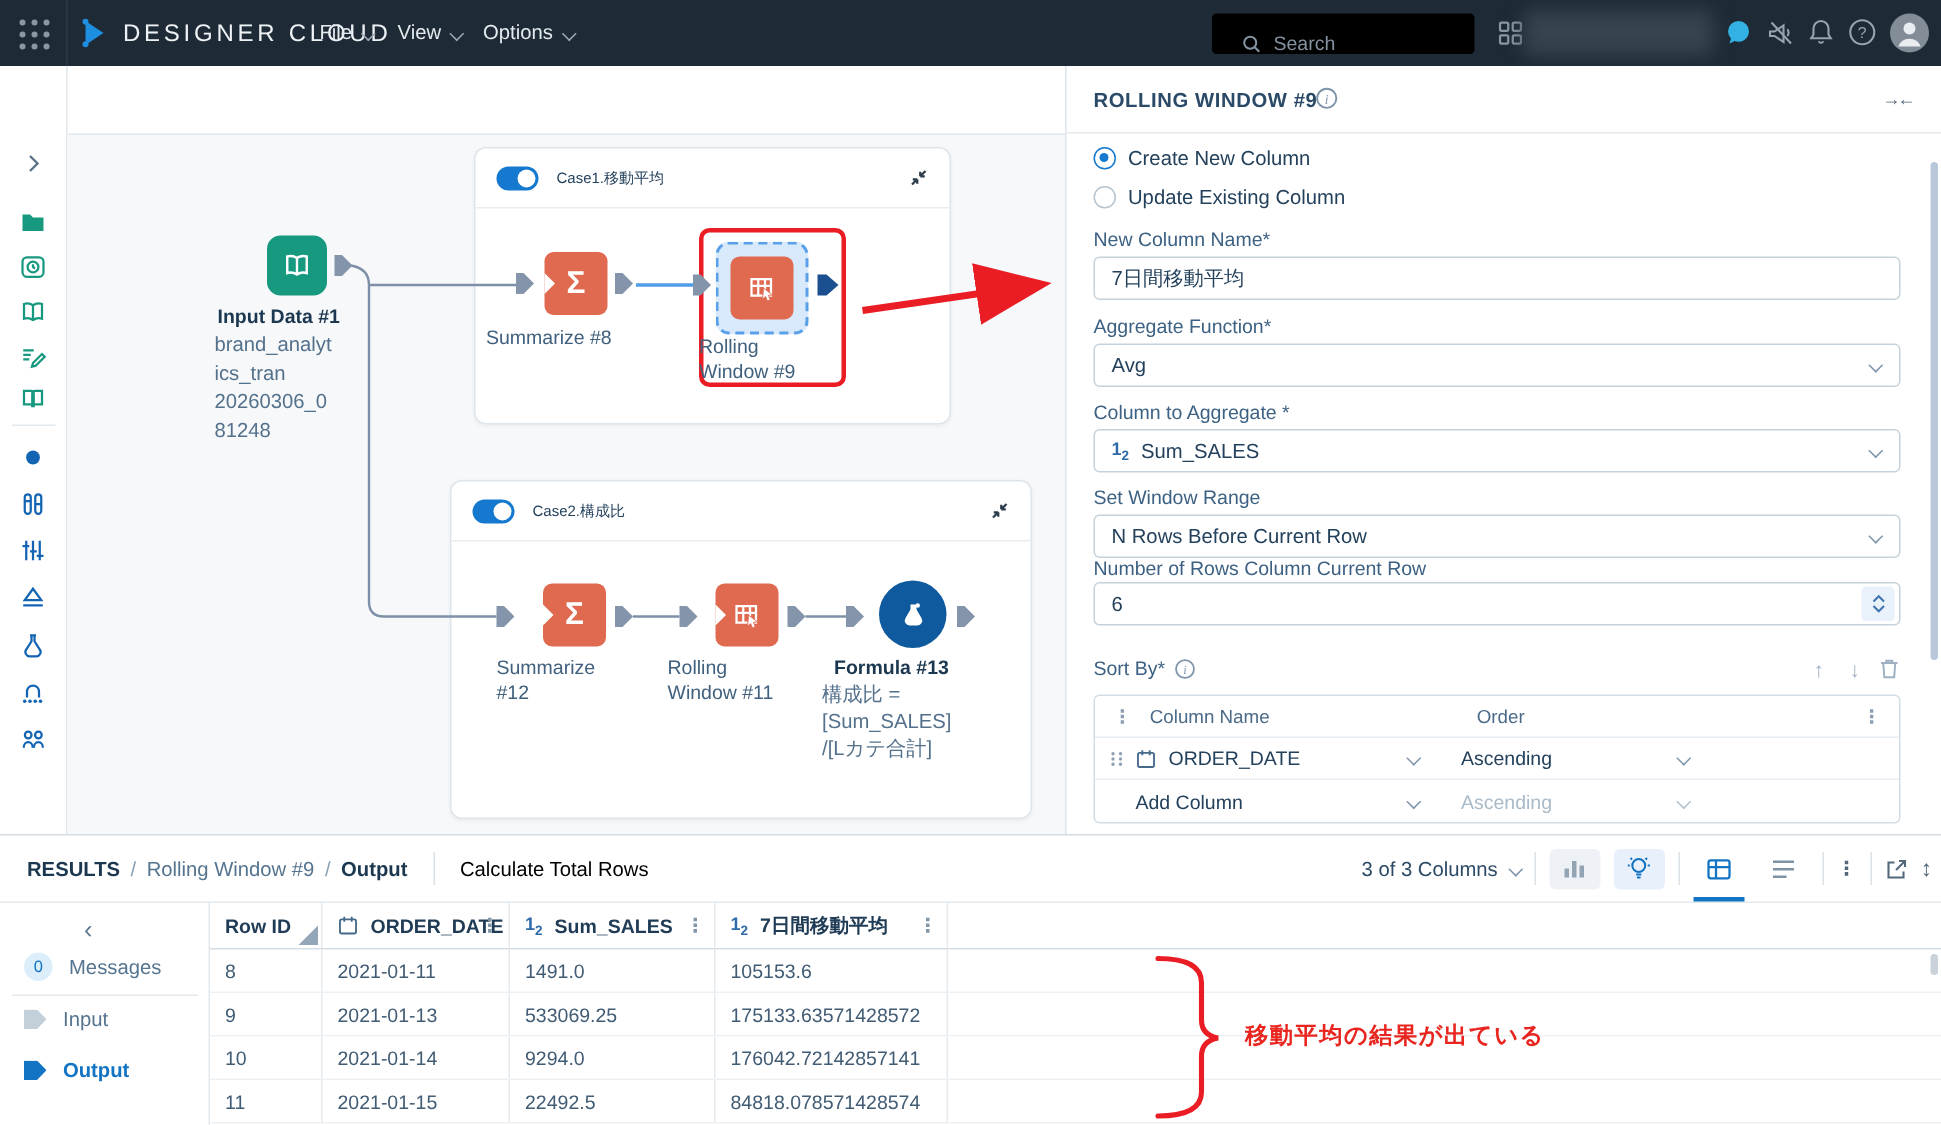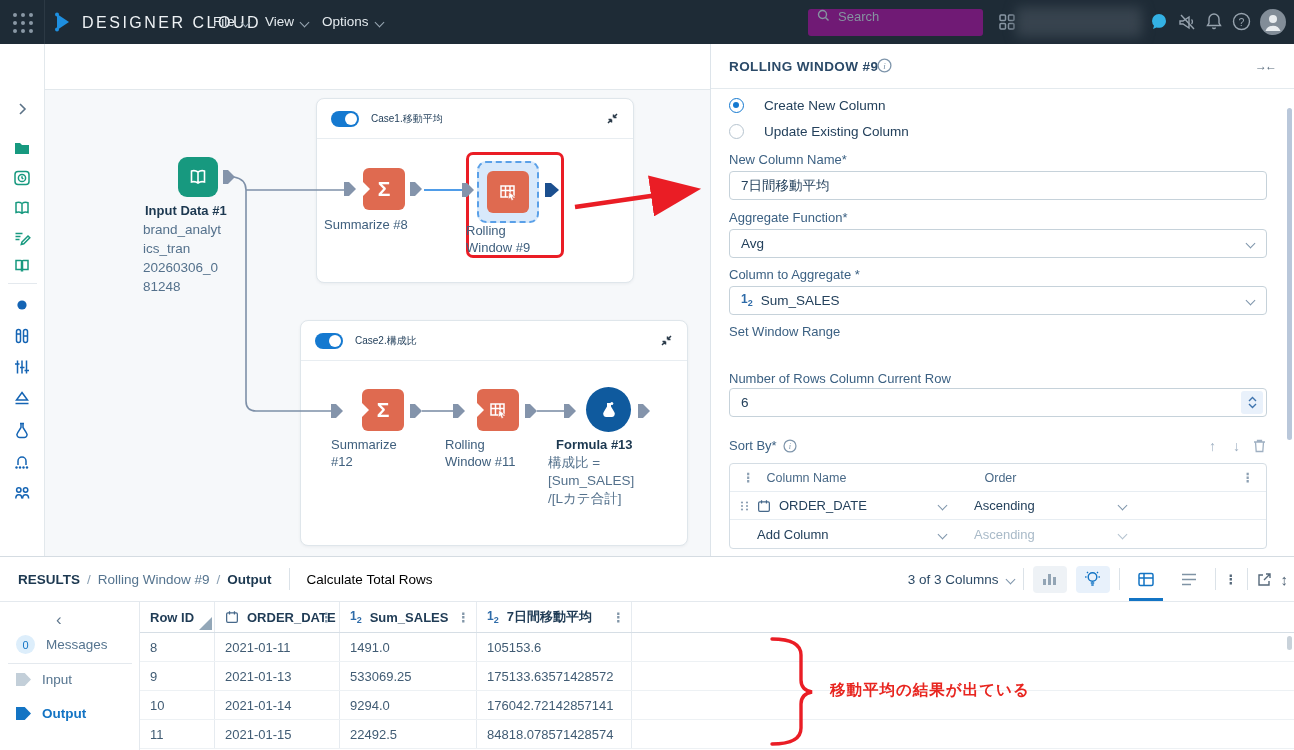--- a/index.html
+++ b/index.html
@@ -34,21 +34,21 @@
 .coral{background:#df6a50}
 .notch::before{content:'';position:absolute;left:0;top:50%;margin-top:-7px;border-left:7px solid #fff;border-top:7px solid transparent;border-bottom:7px solid transparent}
 .nlabel{position:absolute;color:#40607e;font-size:13px;line-height:17px}
 .ntitle{font-weight:bold;color:#1c3850}
 .nsub{color:#54718c}
 
 .panel{position:absolute;left:710px;top:44px;width:584px;height:512px;background:#fff;border-left:1px solid #dde4ea}
 .plabel{position:absolute;left:18px;font-size:13px;color:#3c6183}
 .pfield{position:absolute;left:18px;width:538px;height:29px;border:1px solid #c6d2da;border-radius:4px;background:#fff;display:flex;align-items:center;padding:0 11px;font-size:13.5px;color:#24415c;cursor:pointer}
 .pfield .chv{position:absolute;right:12px}
-.radio{position:absolute;left:18px;display:flex;align-items:center;gap:20px;font-size:13.5px;color:#24415c;cursor:pointer}
+.radio{position:absolute;left:18px;display:flex;align-items:center;gap:8px;font-size:13.5px;color:#24415c;cursor:pointer}
 .rdot{width:15px;height:15px;border-radius:50%;border:1.5px solid #b6c4cf;background:#fff}
 .rdot.sel{border:1.5px solid #1579d0;position:relative}
 .rdot.sel::after{content:'';position:absolute;left:3px;top:3px;width:6px;height:6px;border-radius:50%;background:#1579d0}
 .sorttbl{position:absolute;left:18px;top:419px;width:538px;border:1px solid #d4dde4;border-radius:4px;overflow:hidden}
 .srow{height:28px;display:flex;align-items:center;border-bottom:1px solid #e7edf2;position:relative}
 .srow:last-child{border-bottom:none}
 
 .resbar{position:absolute;left:0;top:556px;width:1294px;height:46px;background:#fff;border-top:1px solid #d5dce2;border-bottom:1px solid #e4e9ee}
 .vdiv{width:1px;height:22px;background:#dbe2e8}
 .iconbtn{width:34px;height:27px;border-radius:4px;display:flex;align-items:center;justify-content:center;cursor:pointer}
@@ -98,21 +98,21 @@
         <span class="chv" style="color:#9aa8b4"></span>
       </div>
     <div class="menu" style="left:265px">
         <span>View</span>
         <span class="chv" style="color:#9aa8b4"></span>
       </div>
     <div class="menu" style="left:322px">
         <span>Options</span>
         <span class="chv" style="color:#9aa8b4"></span>
       </div>
-    <div class="abs" style="left:808px;top:9px;width:175px;height:27px;background:#701a75;border-radius:3px;display:flex;align-items:flex-start;padding:0 9px;gap:8px">
+    <div class="abs" style="left:808px;top:9px;width:175px;height:27px;background:#000000;border-radius:3px;display:flex;align-items:flex-end;padding:0 20px;gap:8px">
       <span>
           <svg width="13" height="13" viewBox="0 0 13 13">
             <circle cx="5.5" cy="5.5" r="4" fill="none" stroke="#8593a0" stroke-width="1.4"></circle>
             <path d="M8.5 8.5l3 3" stroke="#8593a0" stroke-width="1.4"></path>
           </svg>
         </span>
       <span style="color:#8593a0;font-size:13px">Search</span>
     </div>
     <span class="abs" style="left:999px;top:14px;cursor:pointer">
       <svg width="16" height="16" viewBox="0 0 16 16" fill="none" stroke="#8a98a5" stroke-width="1.5">
@@ -430,20 +430,24 @@
       </div>
 
     <span class="plabel" style="top:223px">Column to Aggregate *</span>
     <div class="pfield" style="top:242px">
       <span class="numtype"><b>1</b><sub>2</sub></span>
       <span>Sum_SALES</span>
         <span class="chv"></span>
     </div>
 
     <span class="plabel" style="top:280px">Set Window Range</span>
+    <div class="pfield" style="top:299px">
+        <span>N Rows Before Current Row</span>
+        <span class="chv"></span>
+      </div>
 
     <span class="plabel" style="top:327px">Number of Rows Column Current Row</span>
     <div class="pfield" style="top:344px">
       <span>6</span>
       <span class="abs" style="right:3px;top:2px;width:22px;height:23px;background:#e9f1fb;border-radius:3px;display:flex;flex-direction:column;align-items:center;justify-content:center;gap:1px">
         <svg width="9" height="6" viewBox="0 0 9 6">
             <path d="M1 5l3.5-3.5L8 5" stroke="#3f74ae" stroke-width="1.4" fill="none"></path>
           </svg>
         <svg width="9" height="6" viewBox="0 0 9 6">
             <path d="M1 1l3.5 3.5L8 1" stroke="#3f74ae" stroke-width="1.4" fill="none"></path>

